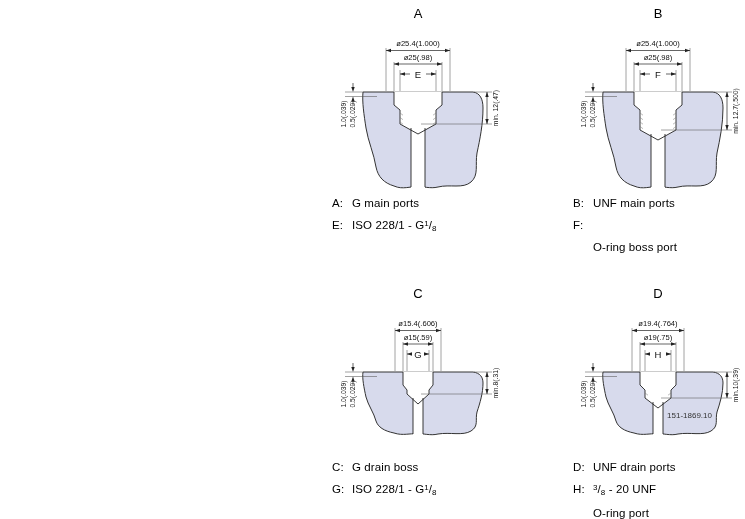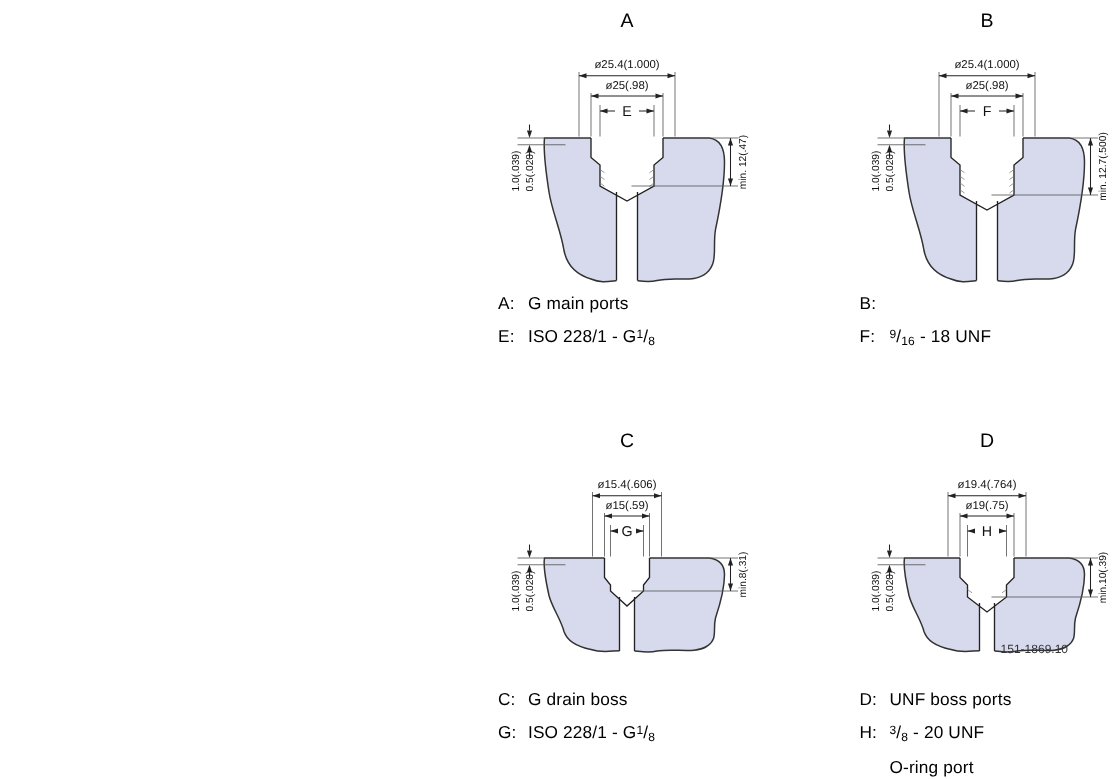--- a/index.html
+++ b/index.html
@@ -10,21 +10,21 @@
   .figure{position:absolute;width:170px}
   .flabel{text-align:center;font-size:13px;height:30px;color:#000}
   svg.port{display:block}
   svg.port text{font-family:"Liberation Sans",sans-serif}
   .legend{position:absolute;font-size:11.5px;color:#000;letter-spacing:.1px}
   .lrow{display:flex;line-height:22px}
   .lkey{width:20px;flex:none}
   .cont{padding-left:20px}
   .sup{font-size:8px;position:relative;top:-3px}
   .sub{font-size:8px;position:relative;top:2px}
-  .drawno{position:absolute;left:600px;top:428px;width:112px;text-align:right;font-size:8px;color:#333}
+  .drawno{position:absolute;left:600px;top:411px;width:112px;text-align:right;font-size:8px;color:#333}
   
   #fig-a{left:333px;top:6px}
   #fig-b{left:573px;top:6px}
   #fig-c{left:333px;top:286px}
   #fig-d{left:573px;top:286px}
   #legend-a{left:332px;top:192px}
   #legend-b{left:573px;top:192px}
   #legend-c{left:332px;top:456px}
   #legend-d{left:573px;top:456px}
 </style>
@@ -216,42 +216,45 @@
     </div>
     <div class="lrow">
       <span class="lkey">E:</span>
       <span><span>ISO 228/1 - G</span><span class="sup">1</span><span>/</span><span class="sub">8</span></span>
     </div>
   </div>
 
   <div class="legend" id="legend-b">
     <div class="lrow">
       <span class="lkey">B:</span>
+      <span>UNF main ports</span>
     </div>
     <div class="lrow">
       <span class="lkey">F:</span>
-      <span><span class="sup">9</span><span>/</span><span class="sub">16</span><span> - 18 UNF</span></span>
+    </div>
+    <div class="lrow cont">
+      <span>O-ring boss port</span>
     </div>
   </div>
 
   <div class="legend" id="legend-c">
     <div class="lrow">
       <span class="lkey">C:</span>
       <span>G drain boss</span>
     </div>
     <div class="lrow">
       <span class="lkey">G:</span>
       <span><span>ISO 228/1 - G</span><span class="sup">1</span><span>/</span><span class="sub">8</span></span>
     </div>
   </div>
 
   <div class="legend" id="legend-d">
     <div class="lrow">
       <span class="lkey">D:</span>
-      <span>UNF boss ports</span>
+      <span>UNF drain ports</span>
     </div>
     <div class="lrow">
       <span class="lkey">H:</span>
       <span><span class="sup">3</span><span>/</span><span class="sub">8</span><span> - 20 UNF</span></span>
     </div>
     <div class="lrow cont">
       <span>O-ring port</span>
     </div>
   </div>
 

